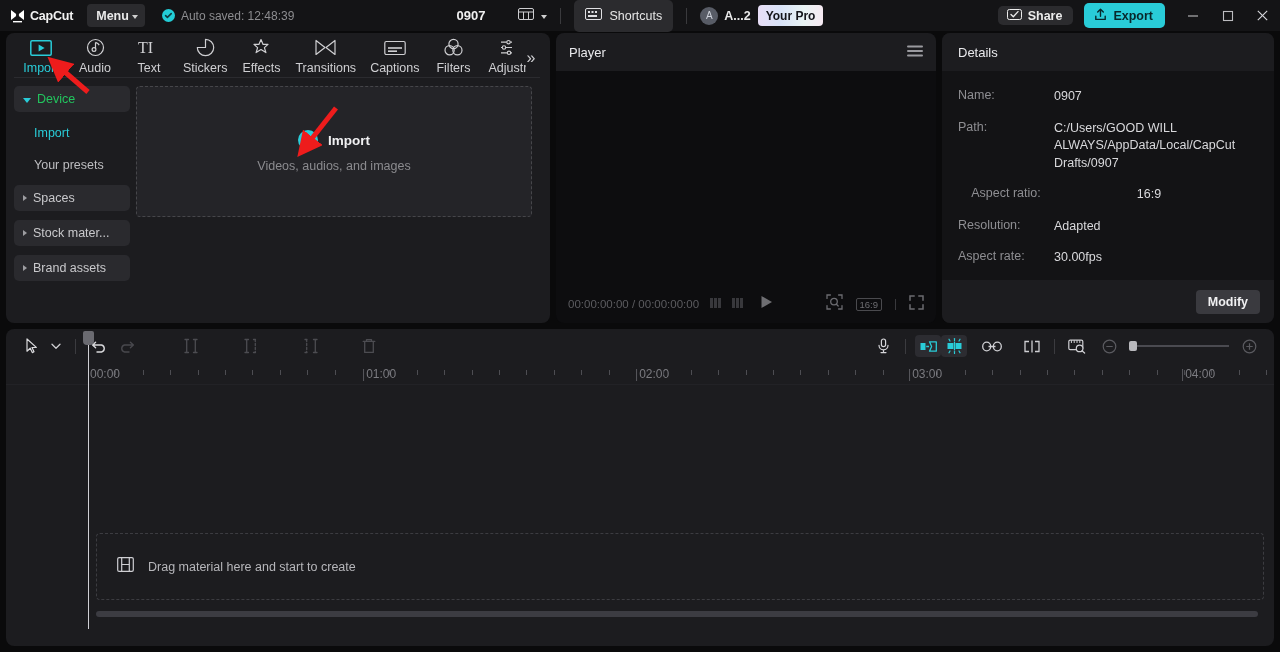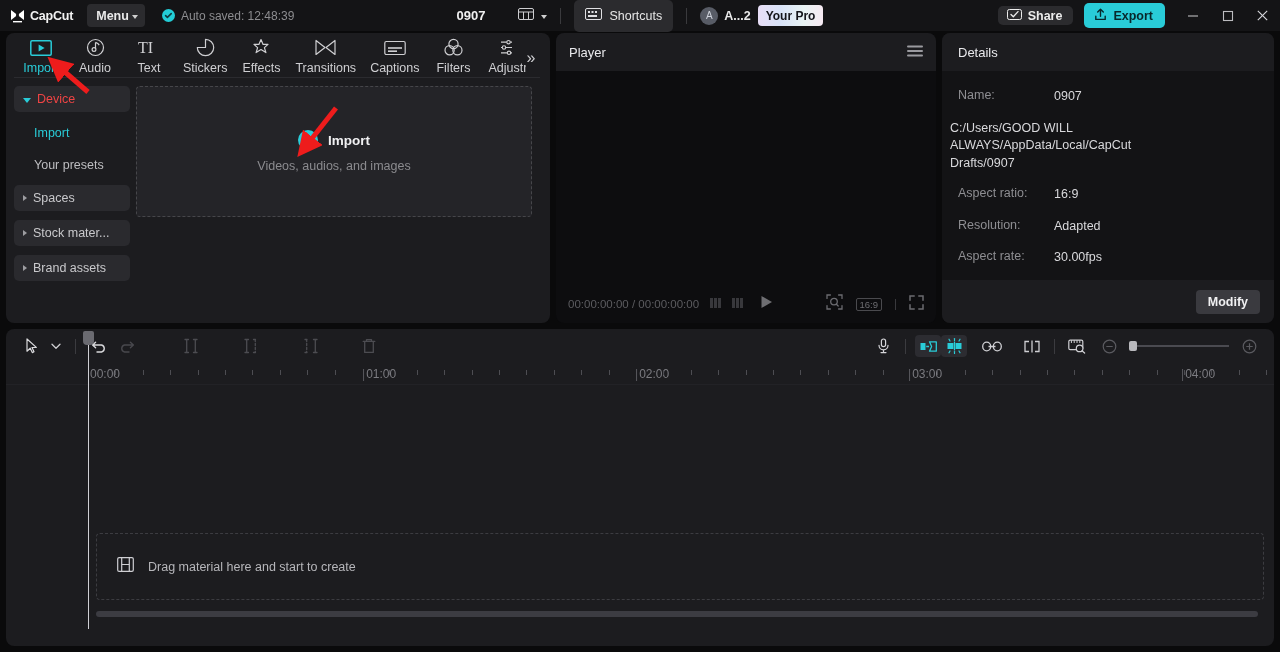--- a/index.html
+++ b/index.html
@@ -97,21 +97,21 @@
     position: absolute; left: 8px; bottom: 0; width: 526px; height: 1px; background: #2b2b2f;
   }
 
   .left-body { display: flex; height: 245px; }
   .nav-col { width: 124px; padding: 8px 0 0 8px; }
   .nav-group {
     height: 26px; border-radius: 5px; background: #2a2a2e; display: flex; align-items: center;
     padding-left: 9px; gap: 6px; margin-bottom: 9px; cursor: default;
   }
   .nav-group .ngl { font-size: 12.5px; color: #c9c9cc; }
-  .nav-group.active .ngl { color: #ef4444; }
+  .nav-group.active .ngl { color: #22c55e; }
   .tri { width: 0; height: 0; border-top: 3.5px solid transparent; border-bottom: 3.5px solid transparent; border-left: 4.5px solid #9d9da1; }
   .tri.open { border-left: 4px solid transparent; border-right: 4px solid transparent; border-top: 5px solid #29ccd8; border-bottom: none; margin-top:2px;}
   .nav-sub {
     height: 24px; display: flex; align-items: center; padding-left: 20px; font-size: 12.5px; color: #bdbdc0;
     margin-bottom: 8px; cursor: default;
   }
   .nav-sub.active { color: #29ccd8; }
 
   .dropzone-wrap { flex: 1; padding: 8px 10px 0 6px; }
   .dropzone {
@@ -553,23 +553,24 @@
   <div class="details-panel">
     <div class="details-head">
       <span class="details-title">Details</span>
     </div>
     <div class="details-body">
       <div class="drow">
         <span class="dlabel">Name:</span>
         <span class="dvalue">0907</span>
       </div>
       <div class="drow">
+        <span class="dlabel">Path:</span>
         <span class="dvalue">C:/Users/GOOD WILL ALWAYS/AppData/Local/CapCut Drafts/0907</span>
       </div>
-      <div class="drow" style="margin-top:4px;">
+      <div class="drow" style="margin-top:4px;text-align:center;">
         <span class="dlabel">Aspect ratio:</span>
         <span class="dvalue">16:9</span>
       </div>
       <div class="drow" style="margin-top:4px;">
         <span class="dlabel">Resolution:</span>
         <span class="dvalue">Adapted</span>
       </div>
       <div class="drow" style="margin-top:4px;">
         <span class="dlabel">Aspect rate:</span>
         <span class="dvalue">30.00fps</span>

